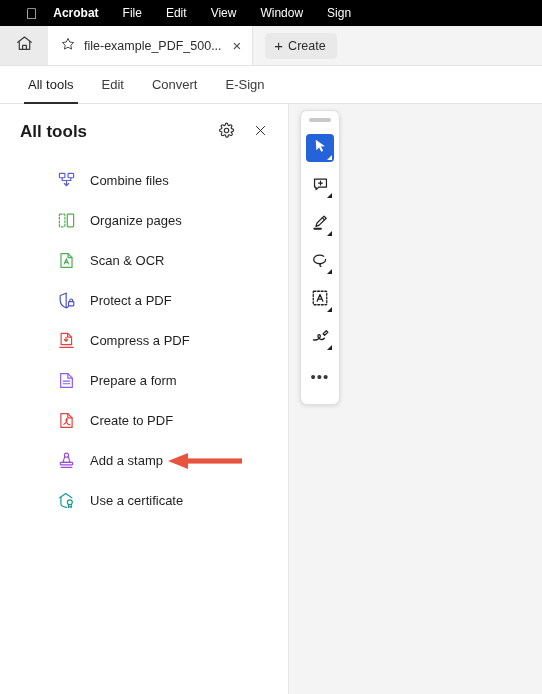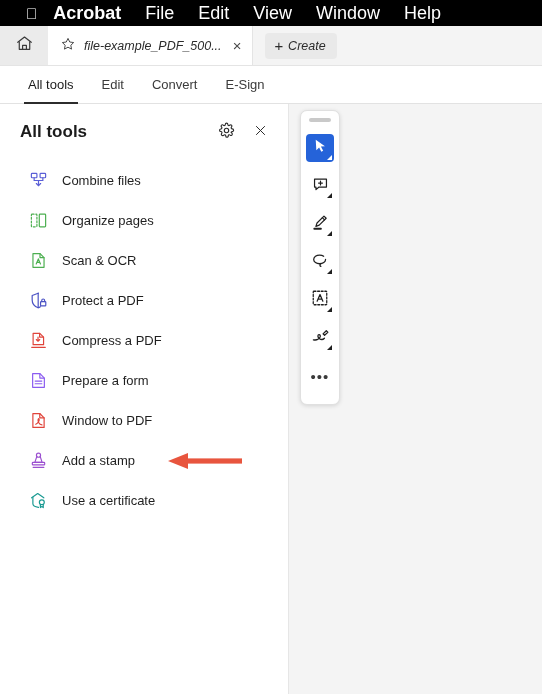--- a/index.html
+++ b/index.html
@@ -15,32 +15,31 @@
   .macbar {
     height: 26px; background: #000000;
     display: flex; align-items: center;
     padding: 0 10px; gap: 0px;
   }
   .macbar .apple {
     color: #ffffff; font-size: 15px; line-height: 1;
     padding: 0 12px 0 16px; display: flex; align-items: center;
   }
   .macbar .mitem {
-    color: #ffffff; font-size: 18px; padding: 0 12px;
+    color: #ffffff; font-size: 12px; padding: 0 12px;
     white-space: nowrap;
   }
   .macbar .mitem.bold { font-weight: bold; padding-left: 4px; }
 
   
   .tabstrip {
     height: 40px; background: #f4f4f4;
     display: flex; align-items: stretch;
     border-bottom: 1px solid #e4e4e4;
     position: relative;
-    font-style: italic;
   }
   .homebtn {
     width: 48px; background: #ebebeb;
     display: flex; align-items: center; justify-content: center;
   }
   .doctab {
     background: #ffffff; display: flex; align-items: center;
     padding: 0 8px 0 12px; gap: 8px; min-width: 190px;
     border-right: 1px solid #e4e4e4;
   }
@@ -96,21 +95,21 @@
     font-size: 17px; font-weight: bold; color: #1b1b1b; flex: 1;
   }
   .icnbtn {
     width: 24px; height: 24px; display: flex;
     align-items: center; justify-content: center; cursor: pointer;
   }
 
   .toollist { padding-top: 6px; }
   .toolrow {
     display: flex; align-items: center; gap: 14px;
-    height: 40px; padding-left: 28px; cursor: pointer;
+    height: 40px; padding-left: 28px; cursor: pointer; margin-left: 28px;
   }
   .toolrow .tico {
     width: 20px; height: 20px; flex: 0 0 20px;
     display: flex; align-items: center; justify-content: center;
   }
   .toolrow .tlabel { font-size: 13px; color: #1f1f1f; white-space: nowrap; }
 
   
   .docarea { flex: 1; position: relative; background: #f4f4f4; }
   .floatbar {
@@ -151,21 +150,21 @@
 
 <div id="app">
 
   <div class="macbar">
     <div class="apple"></div>
     <div class="mitem bold">Acrobat</div>
     <div class="mitem">File</div>
     <div class="mitem">Edit</div>
     <div class="mitem">View</div>
     <div class="mitem">Window</div>
-    <div class="mitem">Help</div>
+    <div class="mitem">Sign</div>
   </div>
 
   <div class="tabstrip">
     <div class="homebtn">
       <span>
         <svg width="19" height="19" viewBox="0 0 24 24" fill="none" stroke="#3a3a3a" stroke-width="1.5" stroke-linecap="round" stroke-linejoin="round">
           <path d="M3.5 10.5 12 3.8l8.5 6.7"></path>
           <path d="M5.4 10v9.4h13.2V10"></path>
           <path d="M9.6 19.4v-5.1h4.8v5.1"></path>
         </svg>
@@ -291,21 +290,21 @@
         </div>
 
         <div class="toolrow">
           <span class="tico">
             <svg width="19" height="19" viewBox="0 0 24 24" fill="none" stroke="#e0443b" stroke-width="1.5" stroke-linecap="round" stroke-linejoin="round">
               <path d="M4.9 3.2h8.7l5.5 5.5v12.1H4.9z"></path>
               <path d="M13.6 3.2v5.5h5.5"></path>
               <path d="M8.6 16.8c3.4-1.6 4.9-5.6 4.1-6.7-.9-1.3-2 1.6-.6 4.3 1 1.9 2.8 3 4.3 3.1"></path>
             </svg>
           </span>
-          <span class="tlabel">Window to PDF</span>
+          <span class="tlabel">Create to PDF</span>
         </div>
 
         <div class="toolrow">
           <span class="tico">
             <svg width="19" height="19" viewBox="0 0 24 24" fill="none" stroke="#9b4fd0" stroke-width="1.5" stroke-linecap="round" stroke-linejoin="round">
               <circle cx="12" cy="5.3" r="2.6"></circle>
               <path d="M9.7 7.4 7.4 14.3h9.2L14.3 7.4"></path>
               <rect x="4.2" y="14.3" width="15.6" height="3.3" rx="0.9"></rect>
               <path d="M5.2 20.6h13.6"></path>
             </svg>

